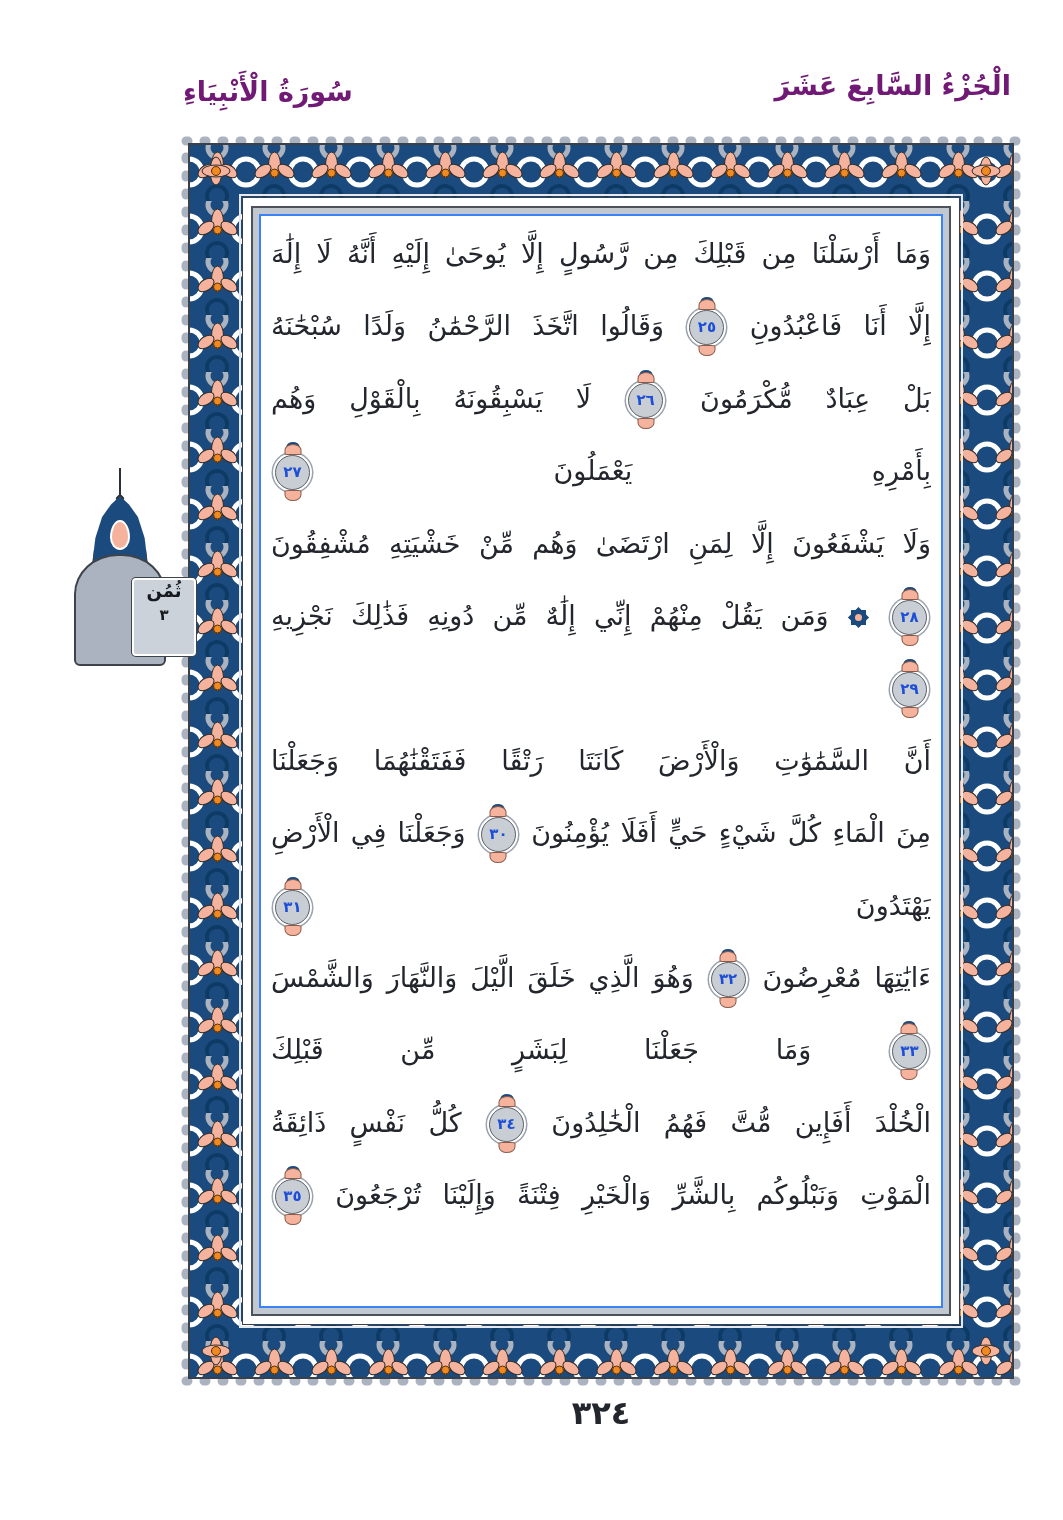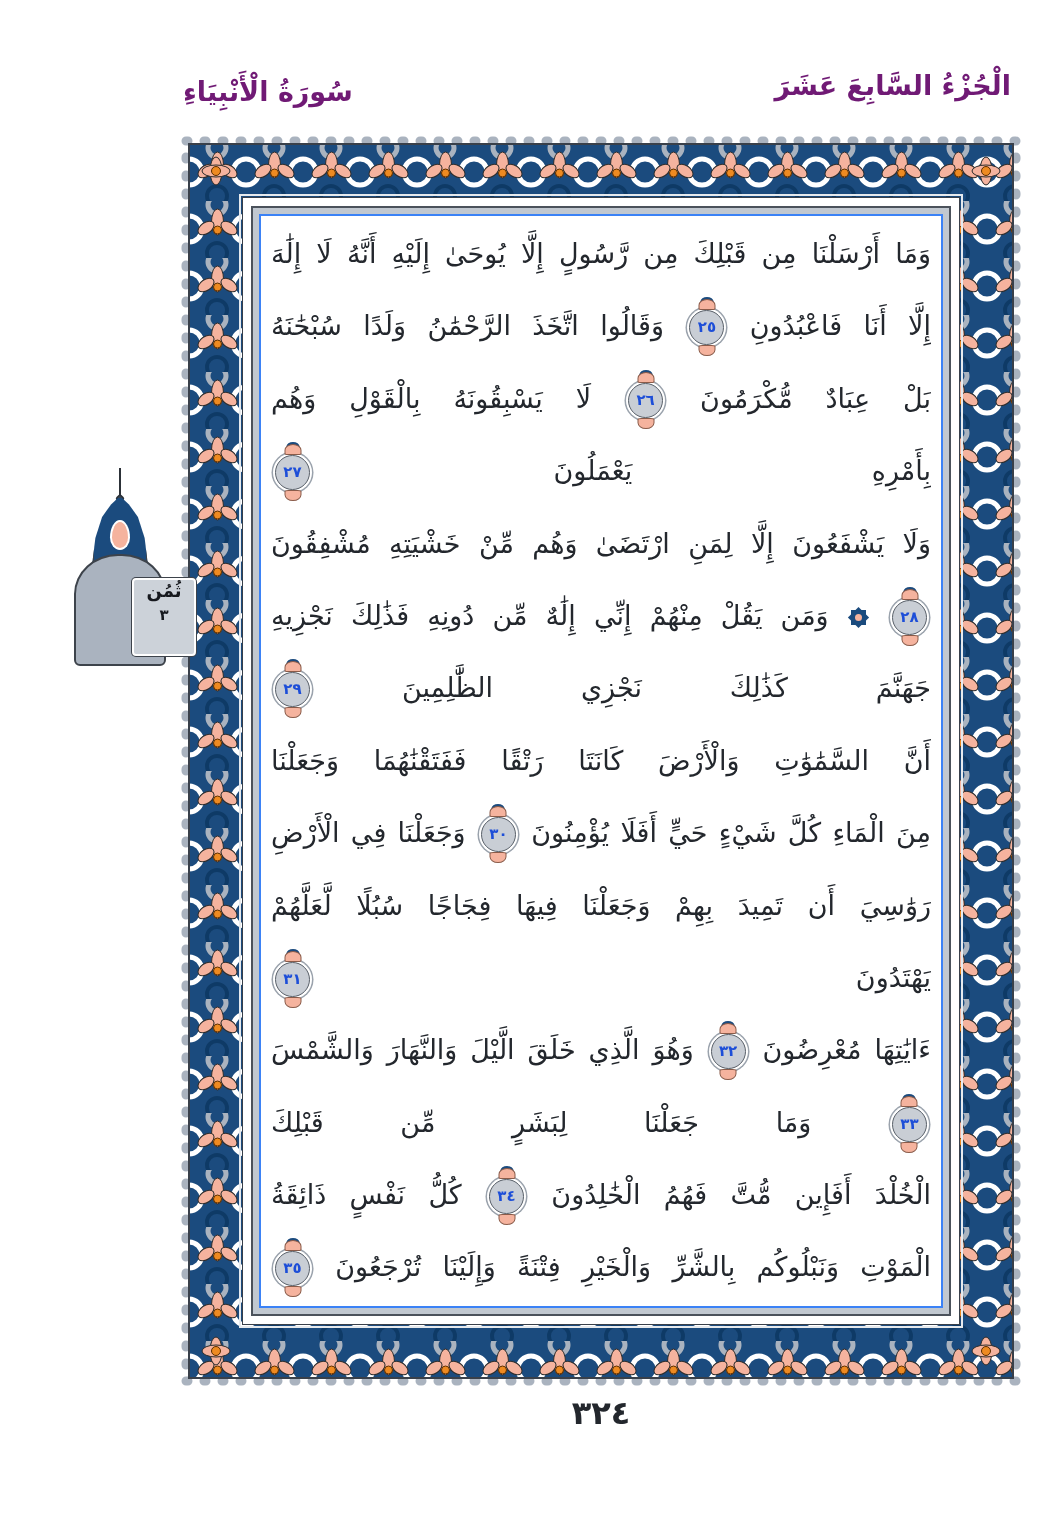--- a/index.html
+++ b/index.html
@@ -138,28 +138,27 @@
             <div class="qline"><span>بَلْ عِبَادٌ مُّكْرَمُونَ</span> <span class="vmark">
                 <span class="vnum">٢٦</span>
               </span> <span>لَا يَسْبِقُونَهُ بِالْقَوْلِ وَهُم</span></div>
             <div class="qline"><span>بِأَمْرِهِ يَعْمَلُونَ</span> <span class="vmark">
                 <span class="vnum">٢٧</span>
               </span> </div>
             <div class="qline"><span>وَلَا يَشْفَعُونَ إِلَّا لِمَنِ ارْتَضَىٰ وَهُم مِّنْ خَشْيَتِهِ مُشْفِقُونَ</span></div>
             <div class="qline"><span class="vmark">
                 <span class="vnum">٢٨</span>
               </span> <span class="star8"><i></i><b></b></span> <span>وَمَن يَقُلْ مِنْهُمْ إِنِّي إِلَٰهٌ مِّن دُونِهِ فَذَٰلِكَ نَجْزِيهِ</span></div>
-            <div class="qline"><span>جَهَنَّمَ كَذَٰلِكَ نَجْزِي الظَّٰلِمِينَ</span> <span class="vmark">
+            <div class="qline"> <span class="vmark">
                 <span class="vnum">٢٩</span>
               </span> </div>
             <div class="qline"><span>أَنَّ السَّمَٰوَٰتِ وَالْأَرْضَ كَانَتَا رَتْقًا فَفَتَقْنَٰهُمَا وَجَعَلْنَا</span></div>
             <div class="qline"><span>مِنَ الْمَاءِ كُلَّ شَيْءٍ حَيٍّ أَفَلَا يُؤْمِنُونَ</span> <span class="vmark">
                 <span class="vnum">٣٠</span>
               </span> <span>وَجَعَلْنَا فِي الْأَرْضِ</span></div>
-            <div class="qline"><span>رَوَٰسِيَ أَن تَمِيدَ بِهِمْ وَجَعَلْنَا فِيهَا فِجَاجًا سُبُلًا لَّعَلَّهُمْ</span></div>
             <div class="qline"><span>يَهْتَدُونَ</span> <span class="vmark">
                 <span class="vnum">٣١</span>
               </span> </div>
             <div class="qline"><span>ءَايَٰتِهَا مُعْرِضُونَ</span> <span class="vmark">
                 <span class="vnum">٣٢</span>
               </span> <span>وَهُوَ الَّذِي خَلَقَ الَّيْلَ وَالنَّهَارَ وَالشَّمْسَ</span></div>
             <div class="qline"> <span class="vmark">
                 <span class="vnum">٣٣</span>
               </span> <span>وَمَا جَعَلْنَا لِبَشَرٍ مِّن قَبْلِكَ</span></div>
             <div class="qline"><span>الْخُلْدَ أَفَإِين مُّتَّ فَهُمُ الْخَٰلِدُونَ</span> <span class="vmark">

